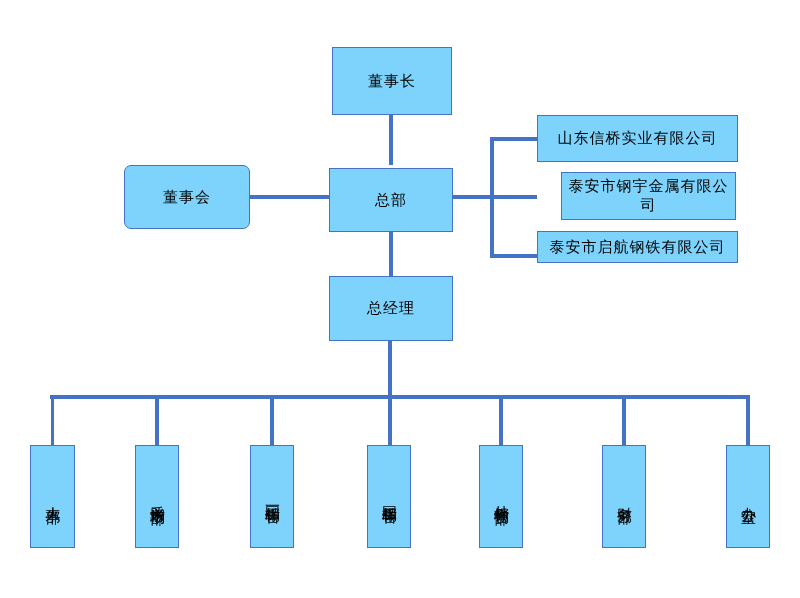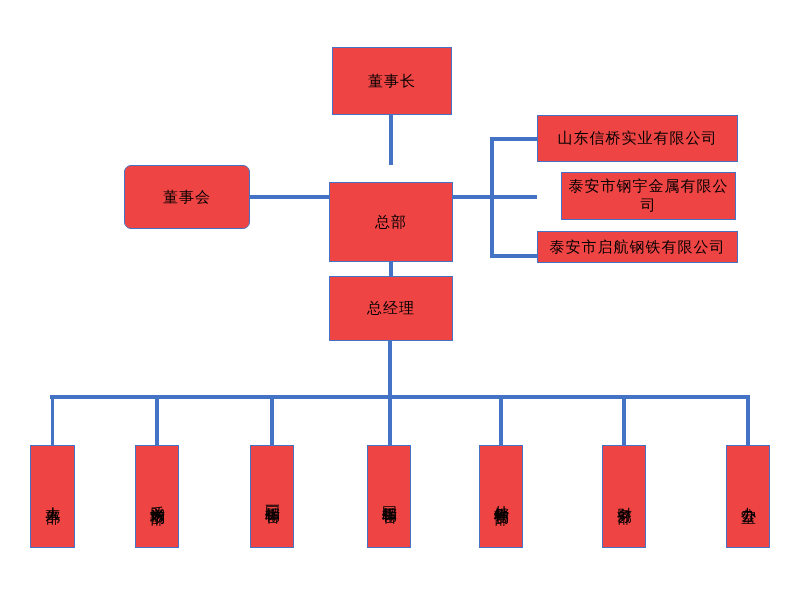--- a/index.html
+++ b/index.html
@@ -9,21 +9,21 @@
     height: 598px;
     background: #ffffff;
     font-family: "Liberation Sans", "DejaVu Sans", sans-serif;
     color: #000000;
     overflow: hidden;
   }
   .node {
     position: absolute;
     box-sizing: border-box;
     border: 1.4px solid #4472C4;
-    background: #ef4444;
+    background: #7dd3fc;
     display: flex;
     align-items: center;
     justify-content: center;
     font-size: 15px;
     letter-spacing: 1px;
     text-align: center;
     z-index: 2;
   }
   .node.vertical span {
     writing-mode: vertical-rl;
@@ -57,21 +57,21 @@
   <div class="conn" style="left:499.25px; top:395.25px; width:3.5px; height:49.75px;"></div>
   <div class="conn" style="left:622.25px; top:395.25px; width:3.5px; height:49.75px;"></div>
   <div class="conn" style="left:746.25px; top:395.25px; width:3.5px; height:49.75px;"></div>
 
   <div class="node" style="left:332px; top:47px; width:120px; height:68px;">
     <span>董事长</span>
   </div>
   <div class="node" style="left:124px; top:165px; width:126px; height:64px;border-radius:7px;">
     <span>董事会</span>
   </div>
-  <div class="node" style="left:329px; top:182px; width:124px; height:80px;justify-content:center;">
+  <div class="node" style="left:329px; top:168px; width:124px; height:64px;justify-content:center;">
     <span>总部</span>
   </div>
   <div class="node" style="left:329px; top:276px; width:124px; height:65px;">
     <span>总经理</span>
   </div>
 
   <div class="node" style="left:537px; top:115px; width:201px; height:47px;">
     <span>山东信桥实业有限公司</span>
   </div>
   <div class="node" style="left:561px; top:172px; width:175px; height:48px;justify-content:center;">

